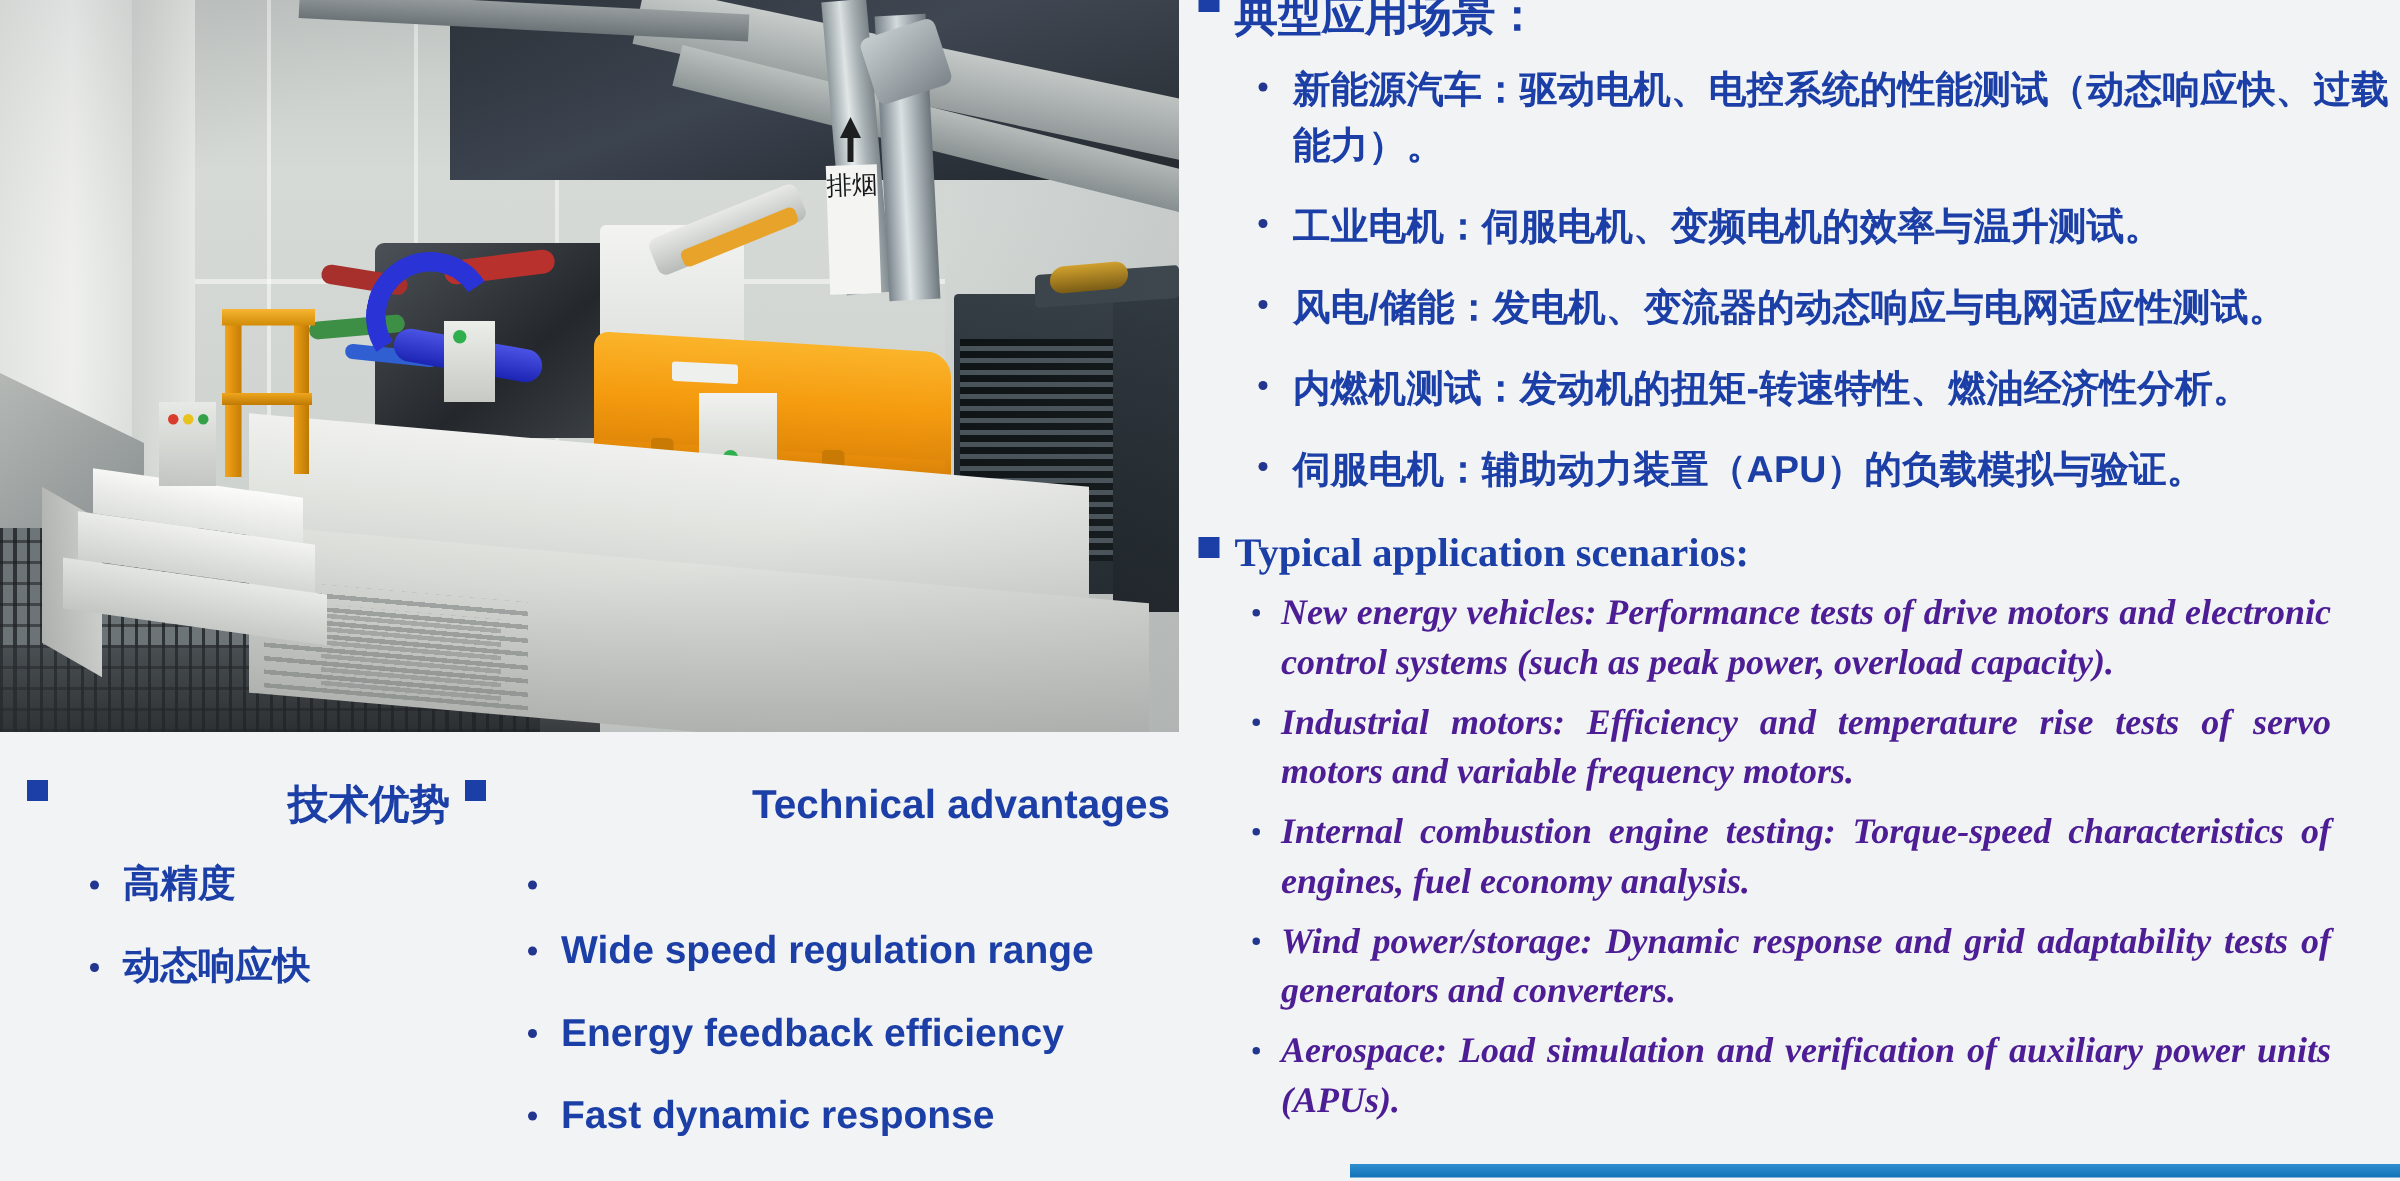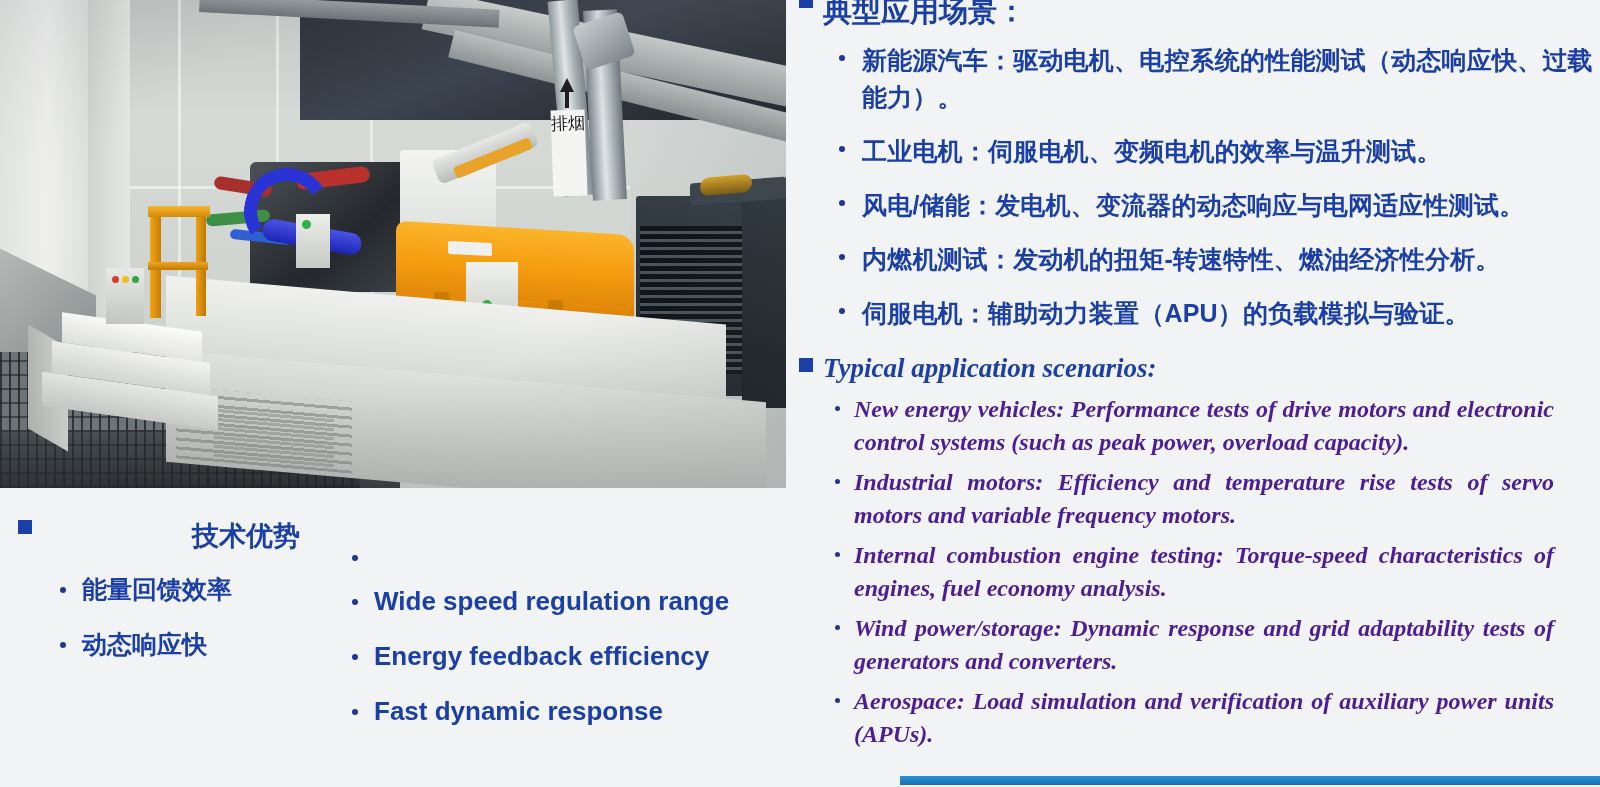--- a/index.html
+++ b/index.html
@@ -265,21 +265,21 @@
   }
   .cn-item .dot{ margin-top:13px; margin-right:17px; }
   .cn-item .txt{
     color:#1b3fa6; font-size:25px; line-height:37px; font-weight:bold;
     letter-spacing:.2px;
   }
   .en-head{
     display:flex; align-items:flex-start;
     margin-top:20px; margin-left:4px;
     color:#1b3fa6; font-family:"Liberation Serif", serif;
-    font-style:italic; font-weight:bold; font-size:27px; line-height:32px;
+    font-weight:bold; font-size:27px; line-height:32px;
   }
   .en-list{ margin-top:9px; }
   .en-item{
     display:flex; align-items:flex-start;
     margin-bottom:7px; margin-left:40px;
   }
   .en-item .dot{ margin-top:13px; margin-right:14px; width:5px;height:5px; }
   .en-item .txt{
     color:#4c1d95; font-family:"Liberation Serif", serif;
     font-style:italic; font-weight:bold; font-size:24px; line-height:33px;
@@ -454,30 +454,34 @@
 <div class="bl">
 
   <div class="bl-col cn">
     <div class="bl-head">
       <span class="sq"></span>
       <span>技术优势</span>
     </div>
     <div class="bl-list">
       <div class="bl-item">
         <span class="dot"></span>
-        <span class="txt">能量回馈效率</span>
+        <span class="txt">高精度</span>
       </div>
       <div class="bl-item">
         <span class="dot"></span>
         <span class="txt">动态响应快</span>
       </div>
     </div>
   </div>
 
   <div class="bl-col en">
+    <div class="bl-head en-h">
+      <span class="sq"></span>
+      <span>Technical advantages</span>
+    </div>
     <div class="bl-list">
       <div class="bl-item">
         <span class="dot"></span>
       </div>
       <div class="bl-item">
         <span class="dot"></span>
         <span class="txt">Wide speed regulation range</span>
       </div>
       <div class="bl-item">
         <span class="dot"></span>

